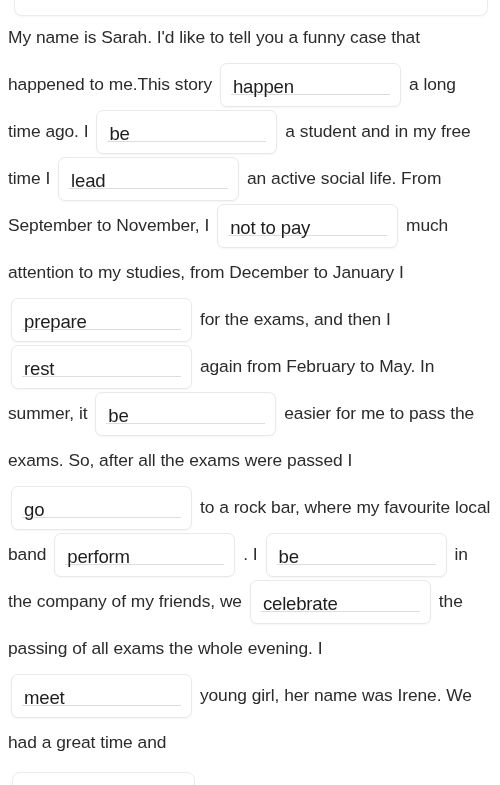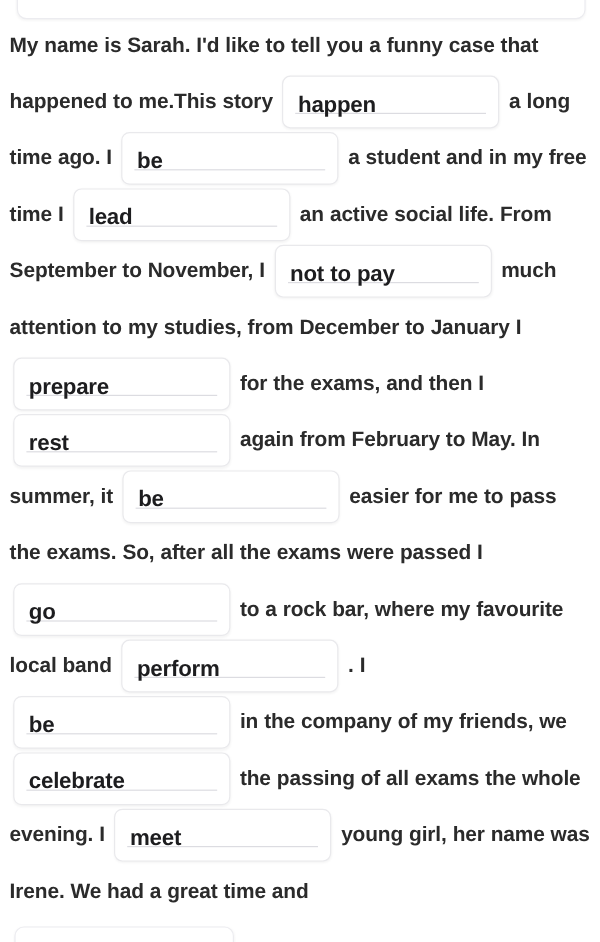--- a/index.html
+++ b/index.html
@@ -17,21 +17,20 @@
   }
 
   
   #exercise {
     position: relative;
     width: 500px;
     height: 785px;
     box-sizing: border-box;
     padding: 0 8px;
     background: #ffffff;
-    font-weight: bold;
   }
 
   
   .prose {
     font-size: 17.4px;
     line-height: 47px;
     color: #2b2b2b;
     letter-spacing: -0.1px;
     word-spacing: 0.2px;
   }

